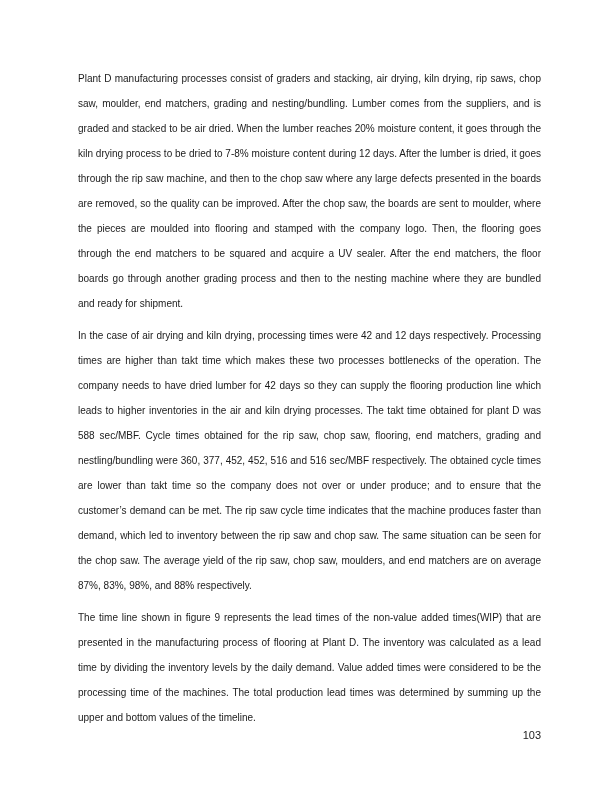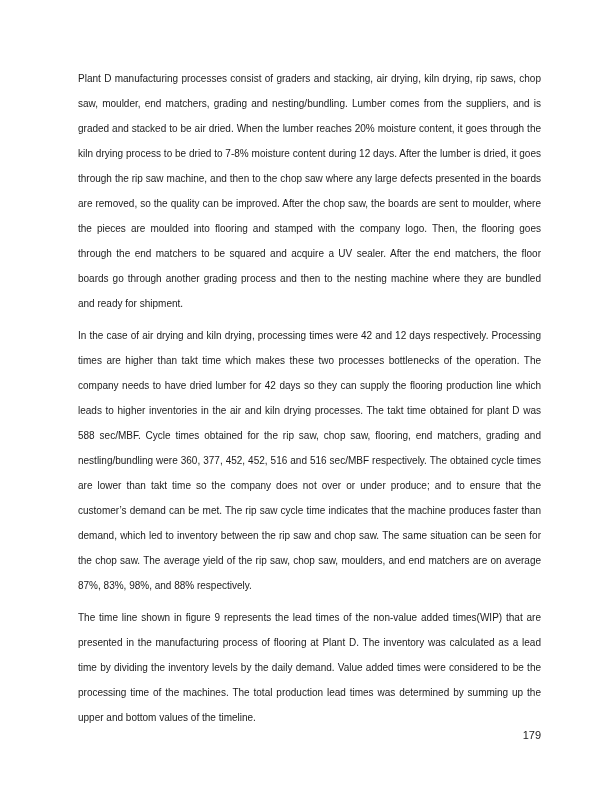--- a/index.html
+++ b/index.html
@@ -40,14 +40,14 @@
 </style>
 </head>
 <body>
 
 <div class="page">
   <div class="content">
     <p class="para">Plant D manufacturing processes consist of graders and stacking, air drying, kiln drying, rip saws, chop saw, moulder, end matchers, grading and nesting/bundling. Lumber comes from the suppliers, and is graded and stacked to be air dried. When the lumber reaches 20% moisture content, it goes through the kiln drying process to be dried to 7-8% moisture content during 12 days. After the lumber is dried, it goes through the rip saw machine, and then to the chop saw where any large defects presented in the boards are removed, so the quality can be improved. After the chop saw, the boards are sent to moulder, where the pieces are moulded into flooring and stamped with the company logo. Then, the flooring goes through the end matchers to be squared and acquire a UV sealer. After the end matchers, the floor boards go through another grading process and then to the nesting machine where they are bundled and ready for shipment.</p>
     <p class="para">In the case of air drying and kiln drying, processing times were 42 and 12 days respectively. Processing times are higher than takt time which makes these two processes bottlenecks of the operation. The company needs to have dried lumber for 42 days so they can supply the flooring production line which leads to higher inventories in the air and kiln drying processes. The takt time obtained for plant D was 588 sec/MBF. Cycle times obtained for the rip saw, chop saw, flooring, end matchers, grading and nestling/bundling were 360, 377, 452, 452, 516 and 516 sec/MBF respectively. The obtained cycle times are lower than takt time so the company does not over or under produce; and to ensure that the customer’s demand can be met. The rip saw cycle time indicates that the machine produces faster than demand, which led to inventory between the rip saw and chop saw. The same situation can be seen for the chop saw. The average yield of the rip saw, chop saw, moulders, and end matchers are on average 87%, 83%, 98%, and 88% respectively.</p>
     <p class="para">The time line shown in figure 9 represents the lead times of the non-value added times(WIP) that are presented in the manufacturing process of flooring at Plant D. The inventory was calculated as a lead time by dividing the inventory levels by the daily demand. Value added times were considered to be the processing time of the machines. The total production lead times was determined by summing up the upper and bottom values of the timeline.</p>
   </div>
-  <div class="page-number">179</div>
+  <div class="page-number">103</div>
 </div>
 
 </body></html>

